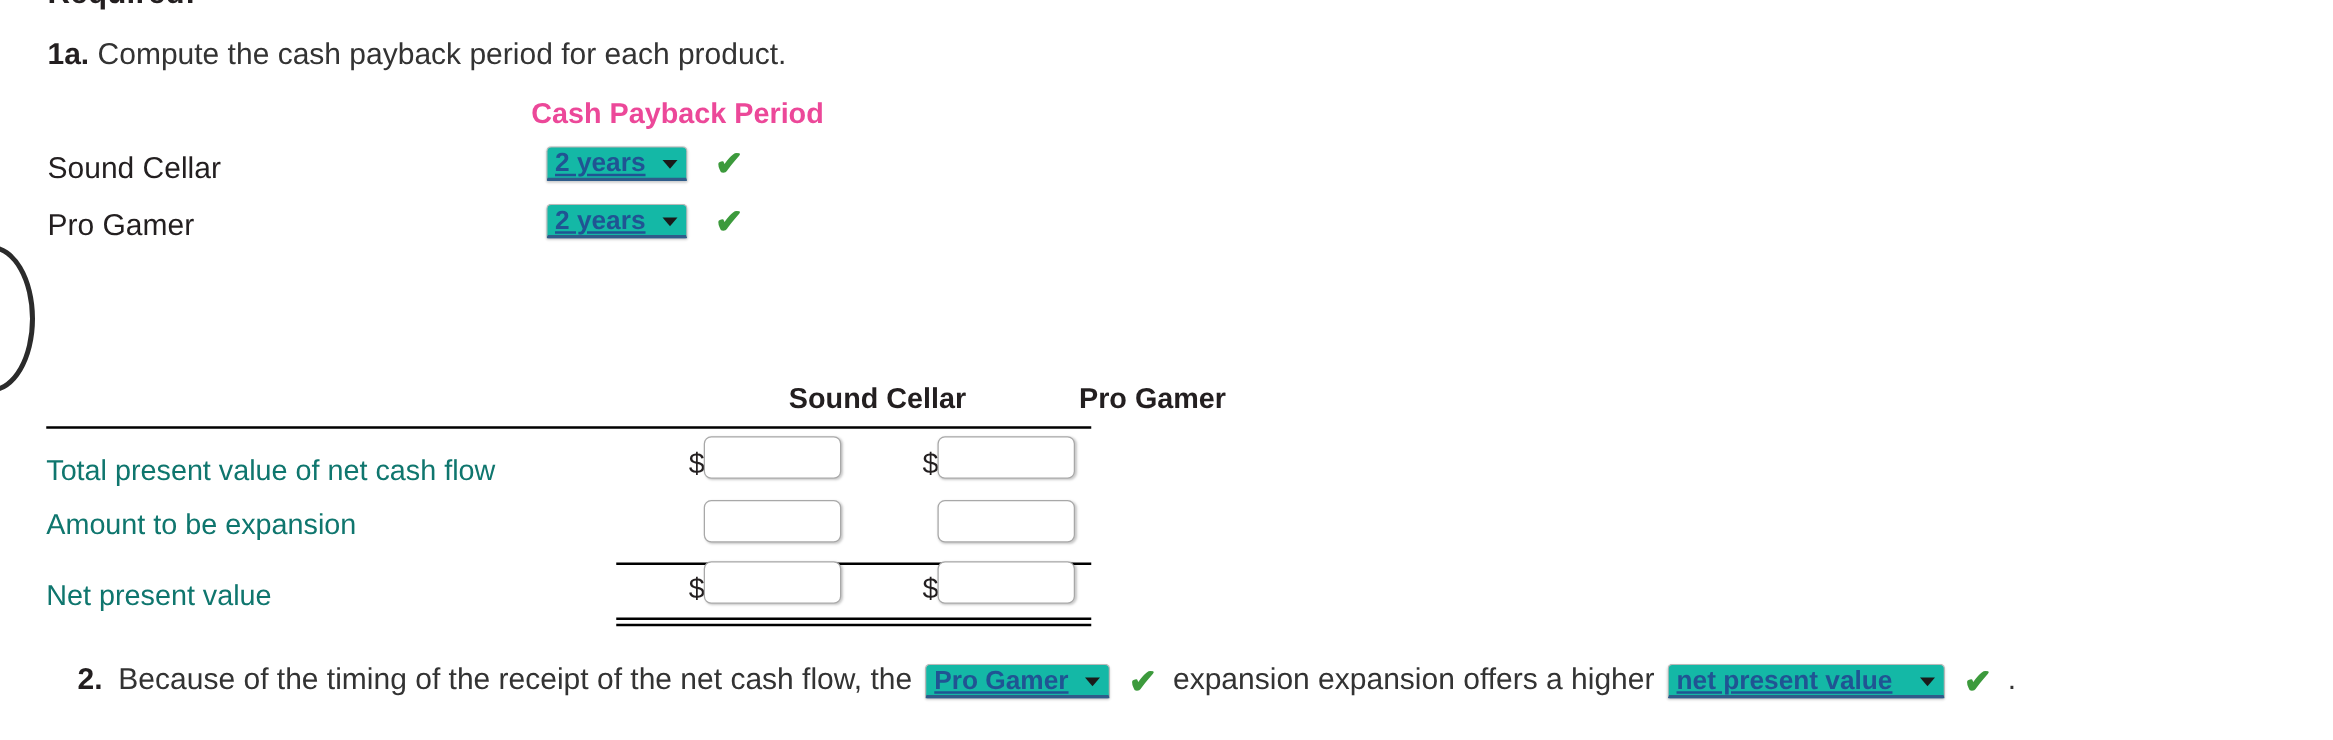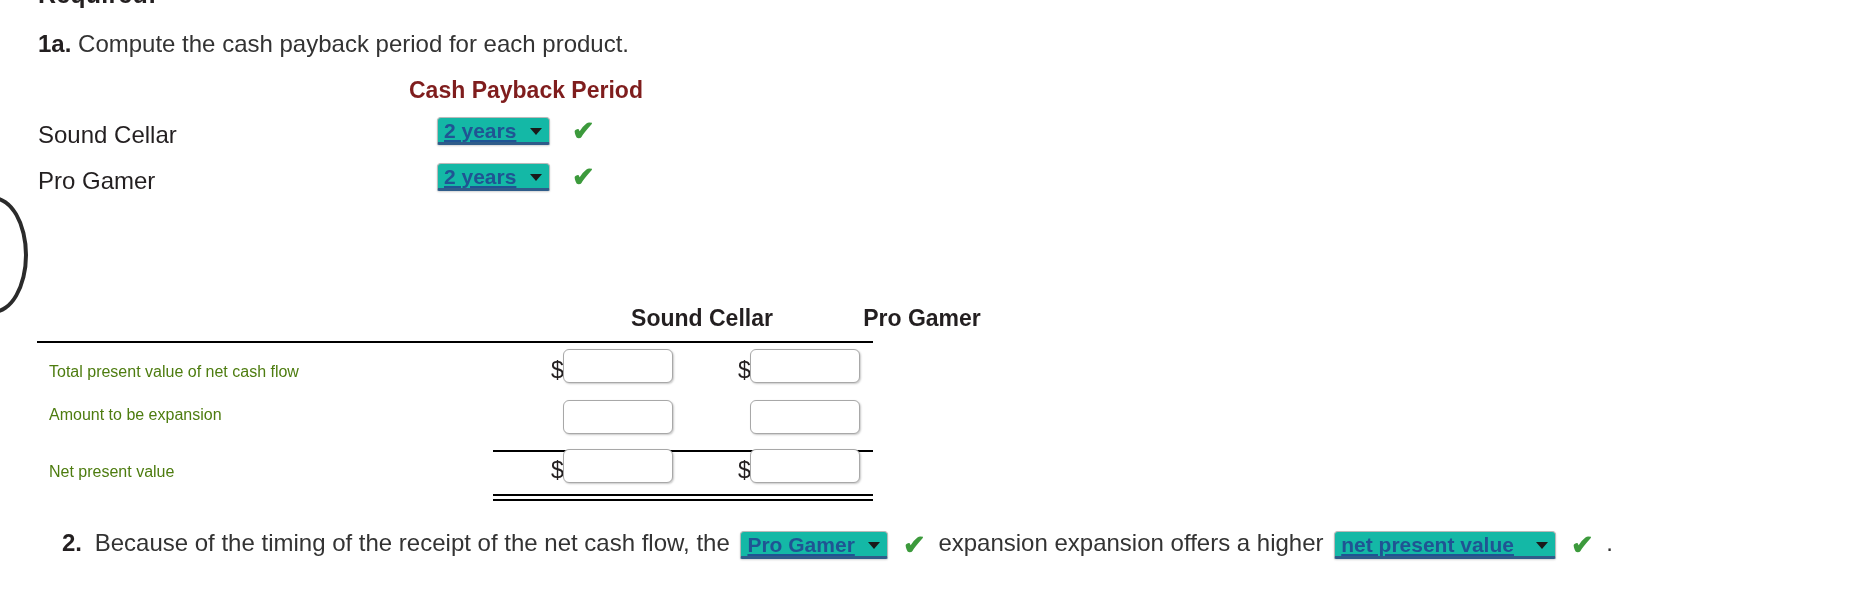--- a/index.html
+++ b/index.html
@@ -68,24 +68,24 @@
 
   #q1b .q-num { margin-right: 6px; }
   #q2 .q-num  { margin-right: 6px; }
 
   
   .cpp-header {
     position: absolute;
     left: 409px;
     top: 77px;
     width: 250px;
-    text-align: left;
+    text-align: right;
     font-size: 23px;
     font-weight: bold;
-    color: #7f1d1d;
+    color: #ec4899;
   }
   .row-label {
     position: absolute;
     left: 38px;
     font-size: 24px;
     color: #231f20;
     white-space: nowrap;
   }
   #lbl-sound-cellar { top: 121px; }
   #lbl-pro-gamer    { top: 167px; }
@@ -162,23 +162,23 @@
     position: absolute;
     background: #000000;
   }
   #rule-top    { left: 0px;   top: 36px;  width: 836px; height: 2px; }
   #rule-mid    { left: 456px; top: 145px; width: 380px; height: 2px; }
   #rule-bot-a  { left: 456px; top: 189px; width: 380px; height: 2px; }
   #rule-bot-b  { left: 456px; top: 194px; width: 380px; height: 2px; }
 
   .tbl-row-label {
     position: absolute;
-    left: 12px;
-    font-size: 16px;
-    color: #4d7c0f;
+    left: 0px;
+    font-size: 23px;
+    color: #0f766e;
     white-space: nowrap;
   }
   #row-lbl-0 { top: 58px; }
   #row-lbl-1 { top: 101px; }
   #row-lbl-2 { top: 158px; }
 
   .dollar {
     position: absolute;
     font-size: 23px;
     color: #231f20;

